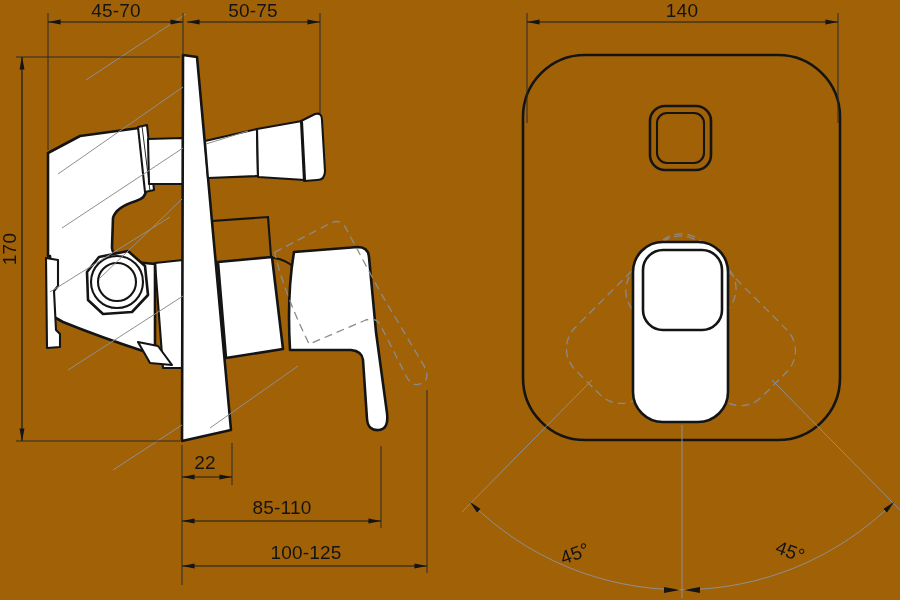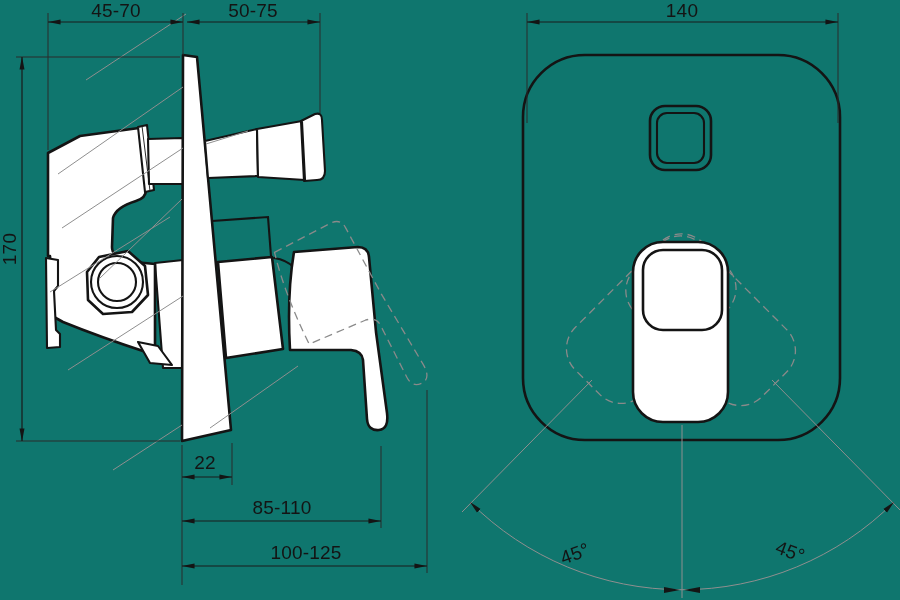--- a/index.html
+++ b/index.html
@@ -1,17 +1,17 @@
 <!DOCTYPE html>
 <html><head>
 <meta charset="utf-8">
 <style>
   html,body{margin:0;padding:0;background:#e8e8e8;}
   .sheet{
-    position:relative;width:900px;height:600px;background:#0f766e;
+    position:relative;width:900px;height:600px;background:#a16207;
     font-family:"Liberation Sans", sans-serif;overflow:hidden;
   }
   svg{display:block;}
   text{fill:#141414;font-family:"Liberation Sans", sans-serif;}
   .dim-text{font-size:19px;letter-spacing:0.2px;}
   .bold-ln{stroke:#141414;stroke-width:2.6;fill:none;stroke-linejoin:round;stroke-linecap:round;}
   .bold-fill{stroke:#141414;stroke-width:2.6;fill:#ffffff;stroke-linejoin:round;}
   .med-fill{stroke:#141414;stroke-width:2.1;fill:#ffffff;stroke-linejoin:round;}
   .med-ln{stroke:#141414;stroke-width:2.1;fill:none;stroke-linecap:round;}
   .dim-ln{stroke:#1a1a1a;stroke-width:1.2;fill:none;}

